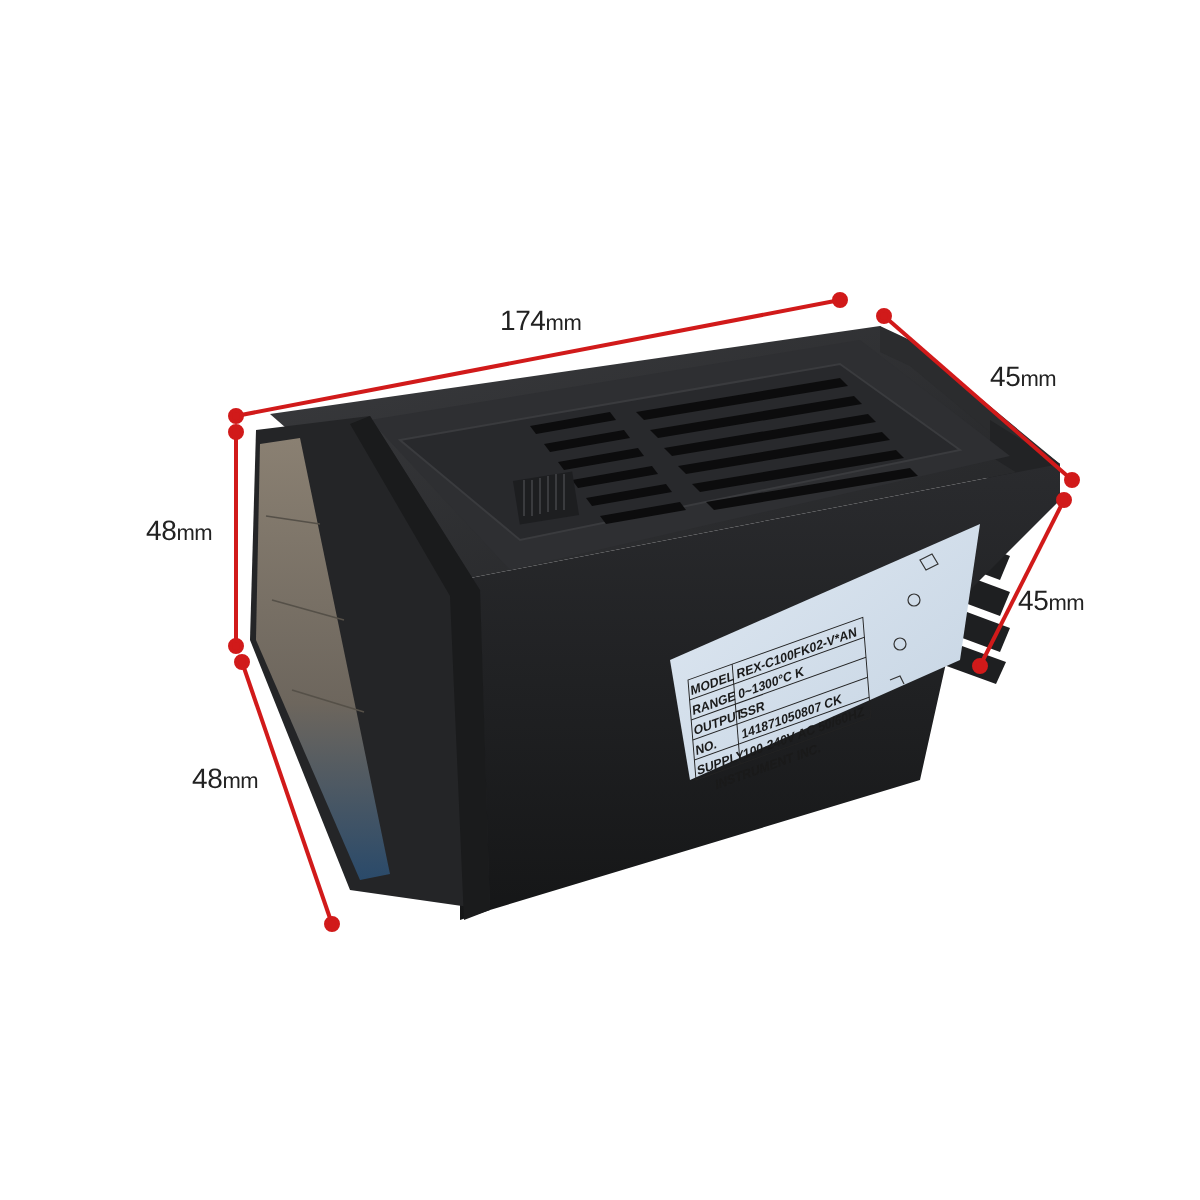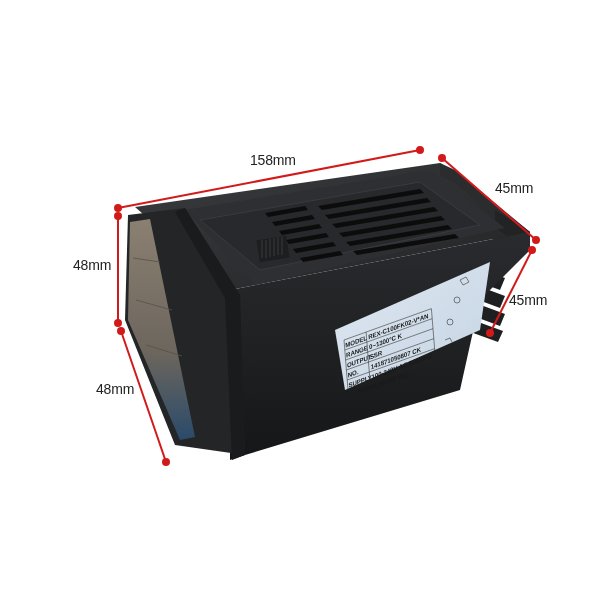--- a/index.html
+++ b/index.html
@@ -1,19 +1,19 @@
 <!DOCTYPE html>
 <html><head>
 <meta charset="utf-8">
 <style>
   html, body { margin:0; padding:0; background:#ffffff; }
   body { width:600px; height:600px; position:relative; overflow:hidden; font-family:"Liberation Sans", sans-serif; }
   .stage { position:absolute; left:0; top:0; width:600px; height:600px; }
   .dim-label { position:absolute; font-family:"Liberation Sans", sans-serif; color:#222; font-size:14px; letter-spacing:-0.2px; }
-  .dim-label .unit { font-size:14px; }
+  .dim-label .unit { font-size:11px; }
   .label-text { font-family:"Liberation Sans", sans-serif; font-size:6.5px; font-weight:bold; fill:#1a1a1a; }
 </style>
 </head>
 <body>
 
 <div class="stage">
   <svg width="600" height="600" viewBox="0 0 600 600">
     <defs>
       <linearGradient id="topG" x1="0" y1="0" x2="1" y2="1">
         <stop offset="0" stop-color="#3a3b3e"></stop>
@@ -129,21 +129,21 @@
       <line x1="118" y1="216" x2="118" y2="323"></line>
       <circle cx="118" cy="216" r="3"></circle>
         <circle cx="118" cy="323" r="3"></circle>
       <line x1="121" y1="331" x2="166" y2="462"></line>
       <circle cx="121" cy="331" r="3"></circle>
         <circle cx="166" cy="462" r="3"></circle>
     </g>
   </svg>
 
   <div class="dim-label" style="left:250px; top:152px;">
-    <span>158</span><span class="unit">mm</span>
+    <span>174</span><span class="unit">mm</span>
   </div>
   <div class="dim-label" style="left:495px; top:180px;">
     <span>45</span><span class="unit">mm</span>
   </div>
   <div class="dim-label" style="left:509px; top:292px;">
     <span>45</span><span class="unit">mm</span>
   </div>
   <div class="dim-label" style="left:73px; top:257px;">
     <span>48</span><span class="unit">mm</span>
   </div>

